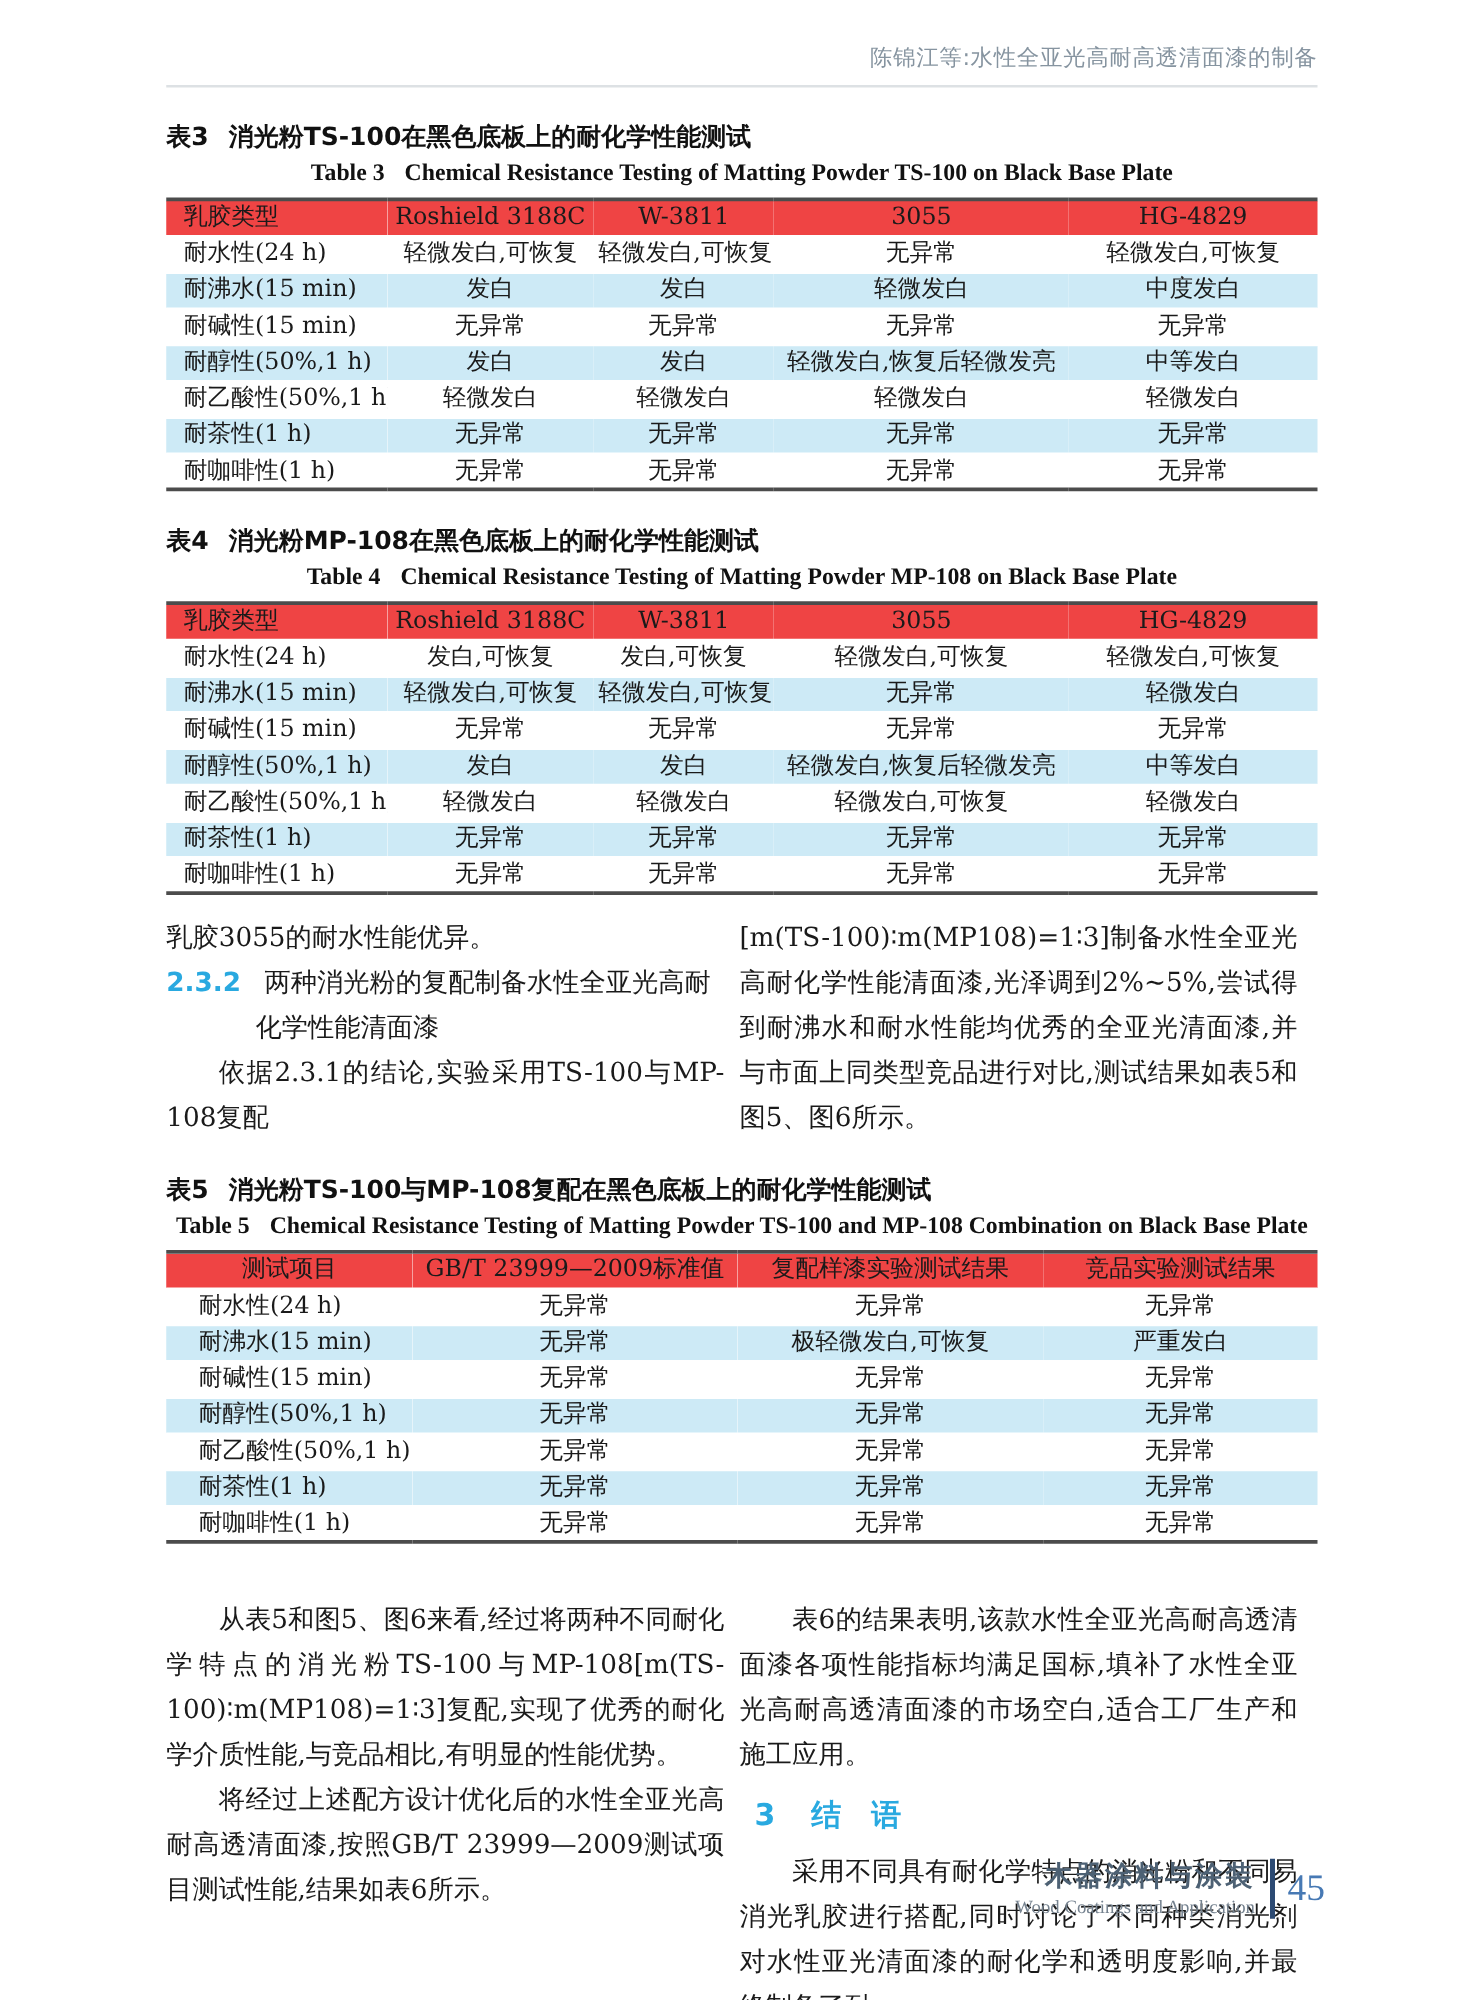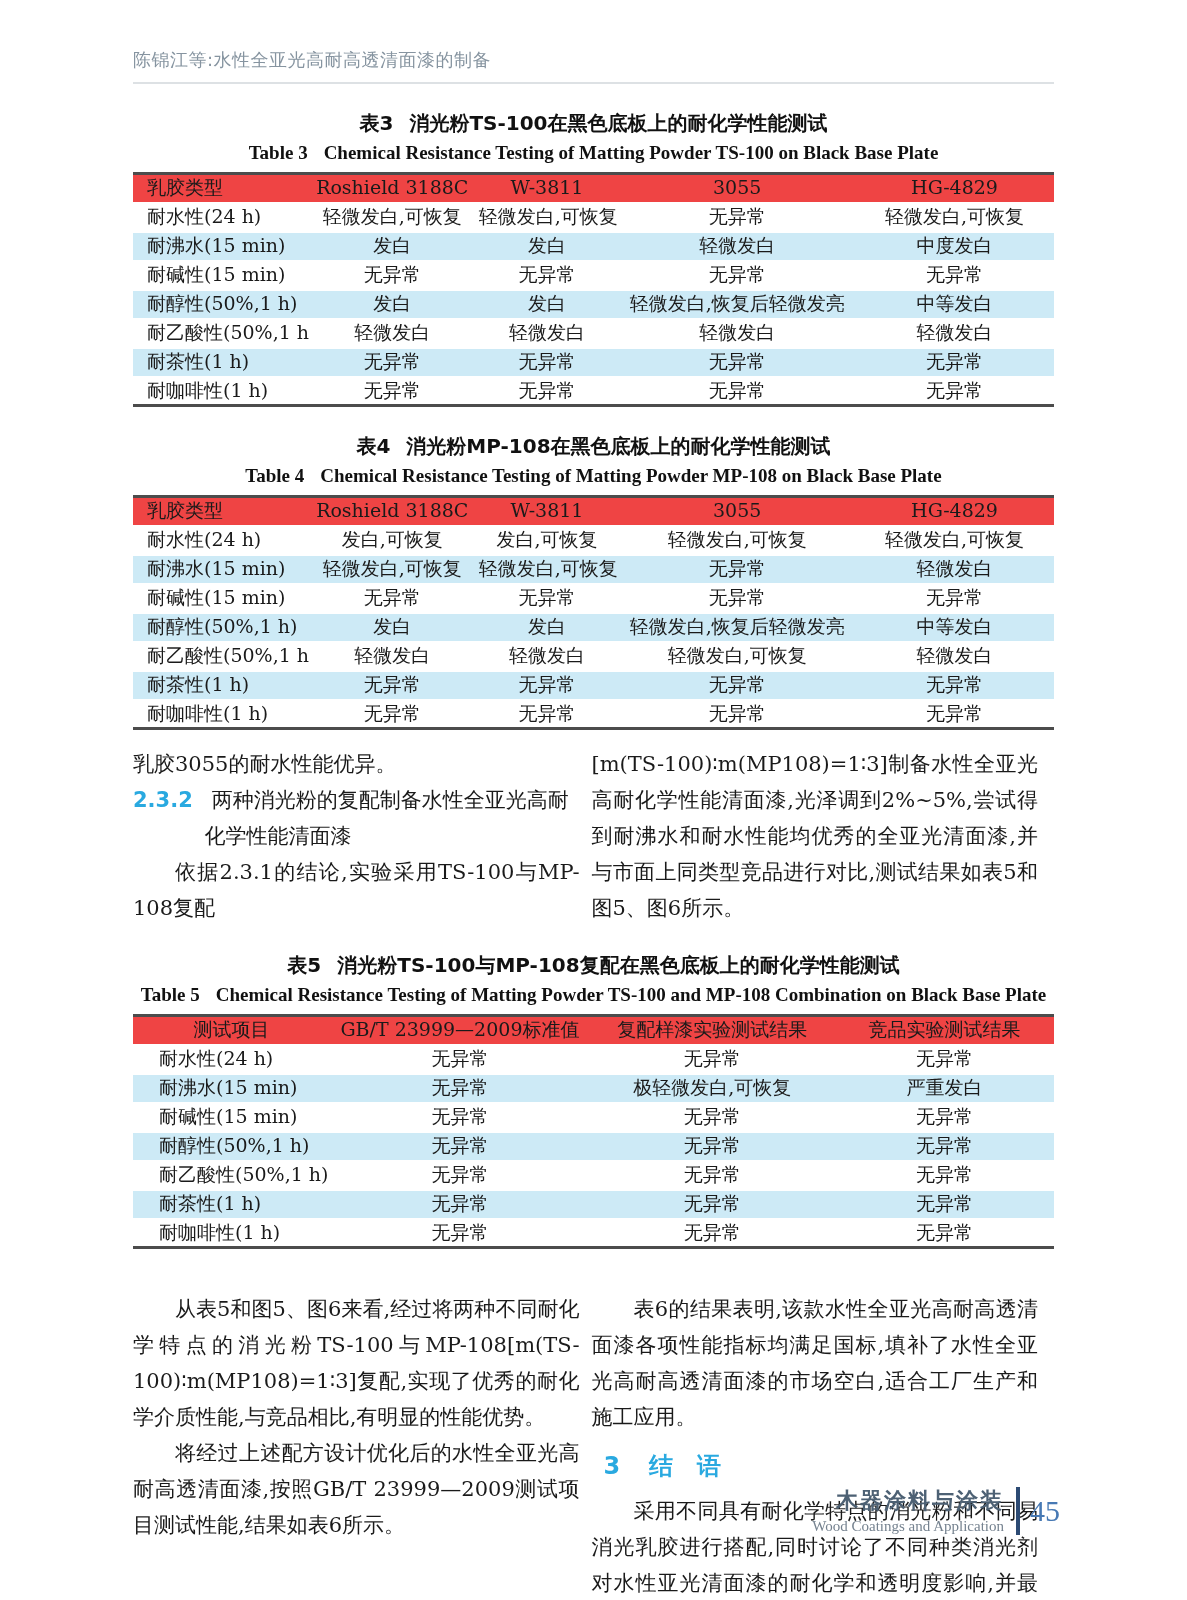--- a/index.html
+++ b/index.html
@@ -6,29 +6,29 @@
   html,body { background:#ffffff; }
   body {
     width:1187px; height:1600px; position:relative; overflow:hidden;
     font-family:"DejaVu Serif","Liberation Serif",serif;
     color:#1a1a1a;
   }
   .content { position:absolute; left:133px; top:0; width:921px; }
 
   
   .running-header {
-    padding-top:48px; 
+    padding-top:34px; text-align:right;
     font-family:"DejaVu Sans","Liberation Sans",sans-serif;
     font-size:18px; color:#8694a0; letter-spacing:0.5px;
     padding-bottom:10px; border-bottom:2px solid #dde1e4;
   }
 
   
   .tbl-caption-cn {
-    margin-top:26px; text-align:center;
+    margin-top:26px; text-align:left;
     font-family:"DejaVu Sans","Liberation Sans",sans-serif;
     font-weight:bold; font-size:20px; color:#111;
   }
   .tbl-caption-en {
     margin-top:5px; margin-bottom:8px; text-align:center;
     font-family:"Liberation Serif","DejaVu Serif",serif;
     font-weight:bold; font-size:19px; color:#111;
   }
   .tbl-caption-cn .tag, .tbl-caption-en .tag { margin-right:16px; }
 

